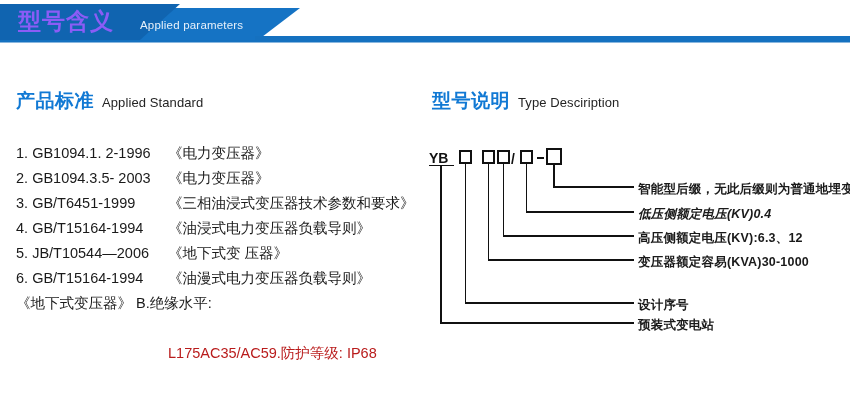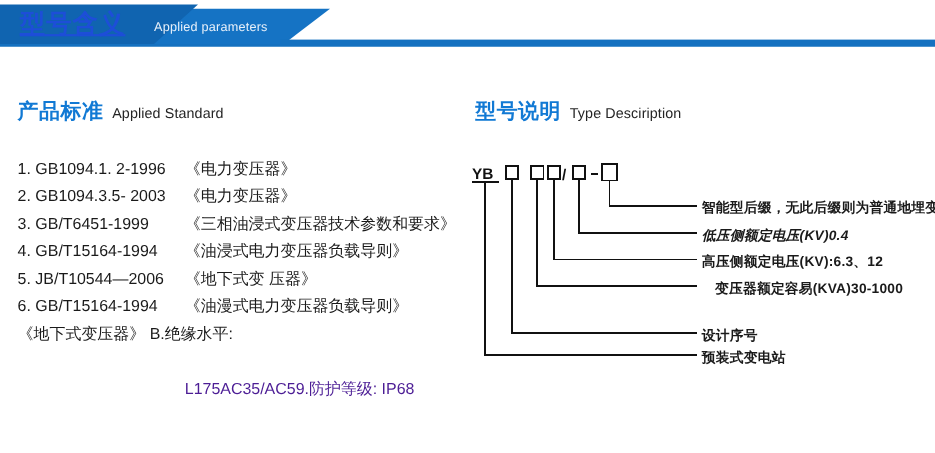--- a/index.html
+++ b/index.html
@@ -23,25 +23,24 @@
     width: 850px;
     height: 46px;
   }
   #header-banner svg { display: block; }
 
   #banner-title-cn {
     position: absolute;
     left: 18px; top: 6px;
     font-size: 23px;
     font-weight: bold;
-    color: #1d4ed8;
+    color: #8b5cf6;
     letter-spacing: 1px;
     line-height: 30px;
     white-space: nowrap;
-    text-decoration: underline;
   }
   #banner-title-en {
     position: absolute;
     left: 140px; top: 19px;
     font-size: 11.5px;
     color: #e7f0fa;
     white-space: nowrap;
     letter-spacing: 0.2px;
   }
 
@@ -86,21 +85,21 @@
     width: 152px;
     flex: 0 0 152px;
   }
   .std-name { display: inline-block; }
   #std-extra-line {
     position: absolute;
     left: 168px;
     top: 344px;
     font-size: 14.5px;
     white-space: nowrap;
-    color: #4c1d95;
+    color: #b91c1c;
   }
 
   
   #type-diagram {
     position: absolute;
     left: 420px;
     top: 140px;
     width: 430px;
     height: 200px;
   }
@@ -219,16 +218,16 @@
 
       <path d="M21,25.5 L21,183 L214,183"></path>
     </g>
   </svg>
 </div>
 
 <div id="diagram-labels">
   <div class="leader-label" style="left:638px; top:181px;">智能型后缀，无此后缀则为普通地埋变</div>
   <div class="leader-label" style="left:638px; top:206px;font-style:italic;">低压侧额定电压(KV)0.4</div>
   <div class="leader-label" style="left:638px; top:230px;">高压侧额定电压(KV):6.3、12</div>
-  <div class="leader-label" style="left:638px; top:254px;margin-left:12px;">变压器额定容易(KVA)30-1000</div>
+  <div class="leader-label" style="left:638px; top:254px;">变压器额定容易(KVA)30-1000</div>
   <div class="leader-label" style="left:638px; top:297px;">设计序号</div>
   <div class="leader-label" style="left:638px; top:317px;">预装式变电站</div>
 </div>
 
 </body></html>

